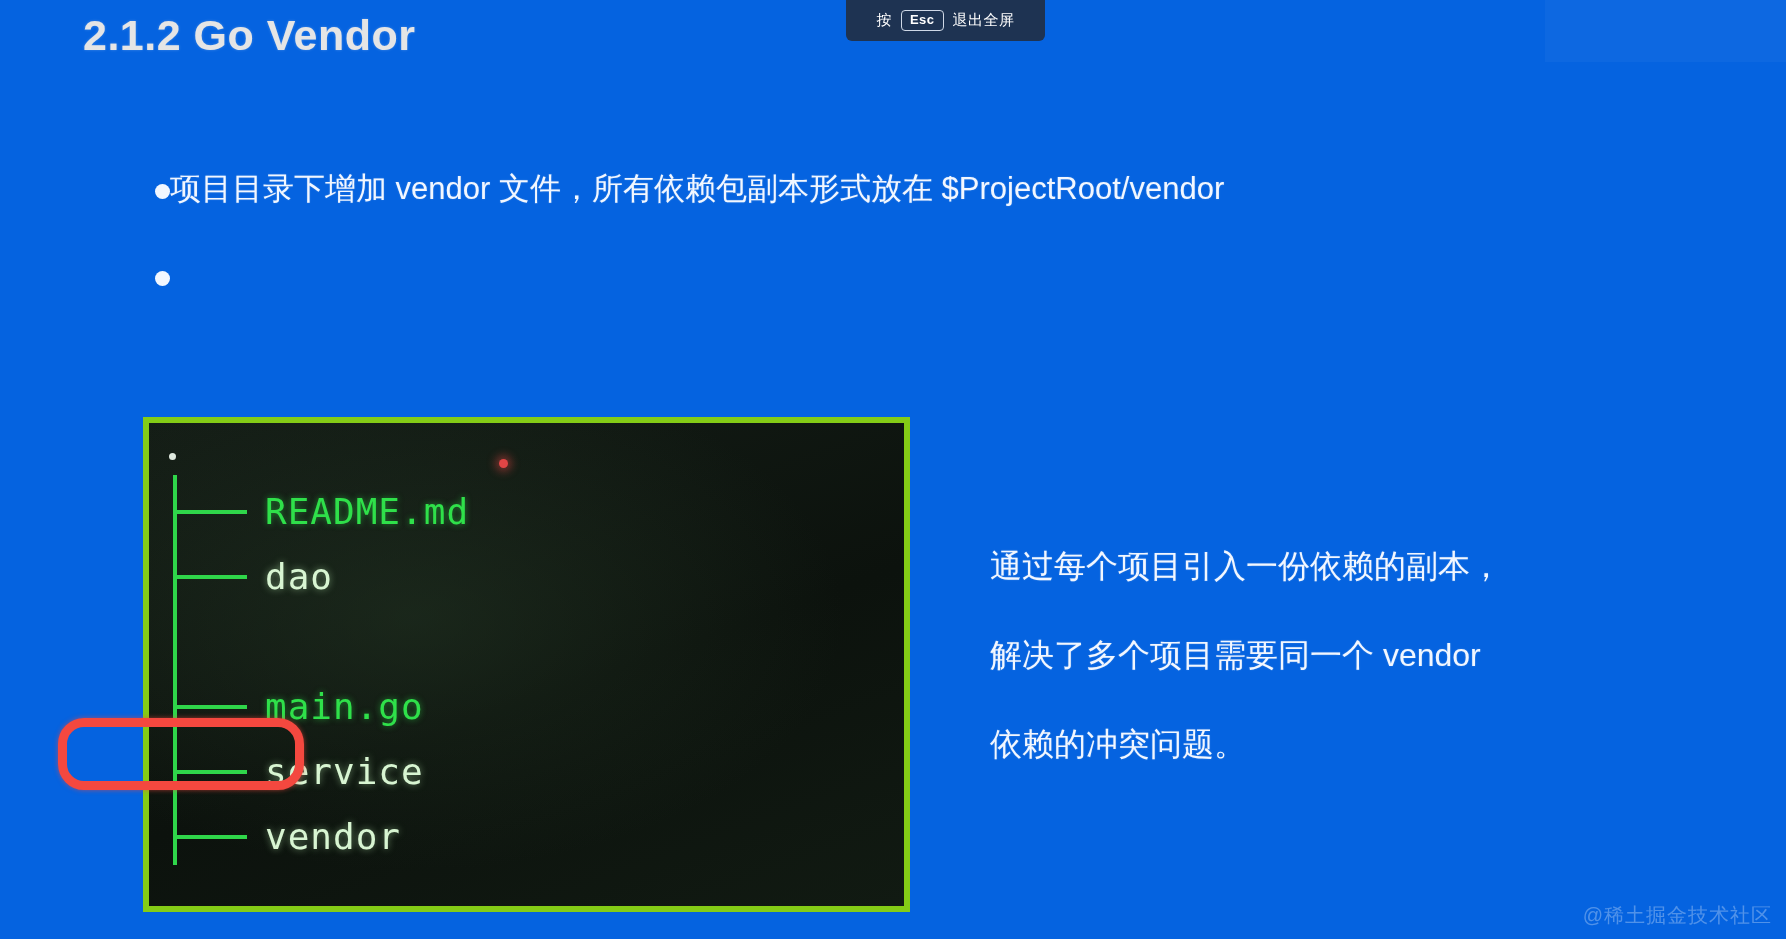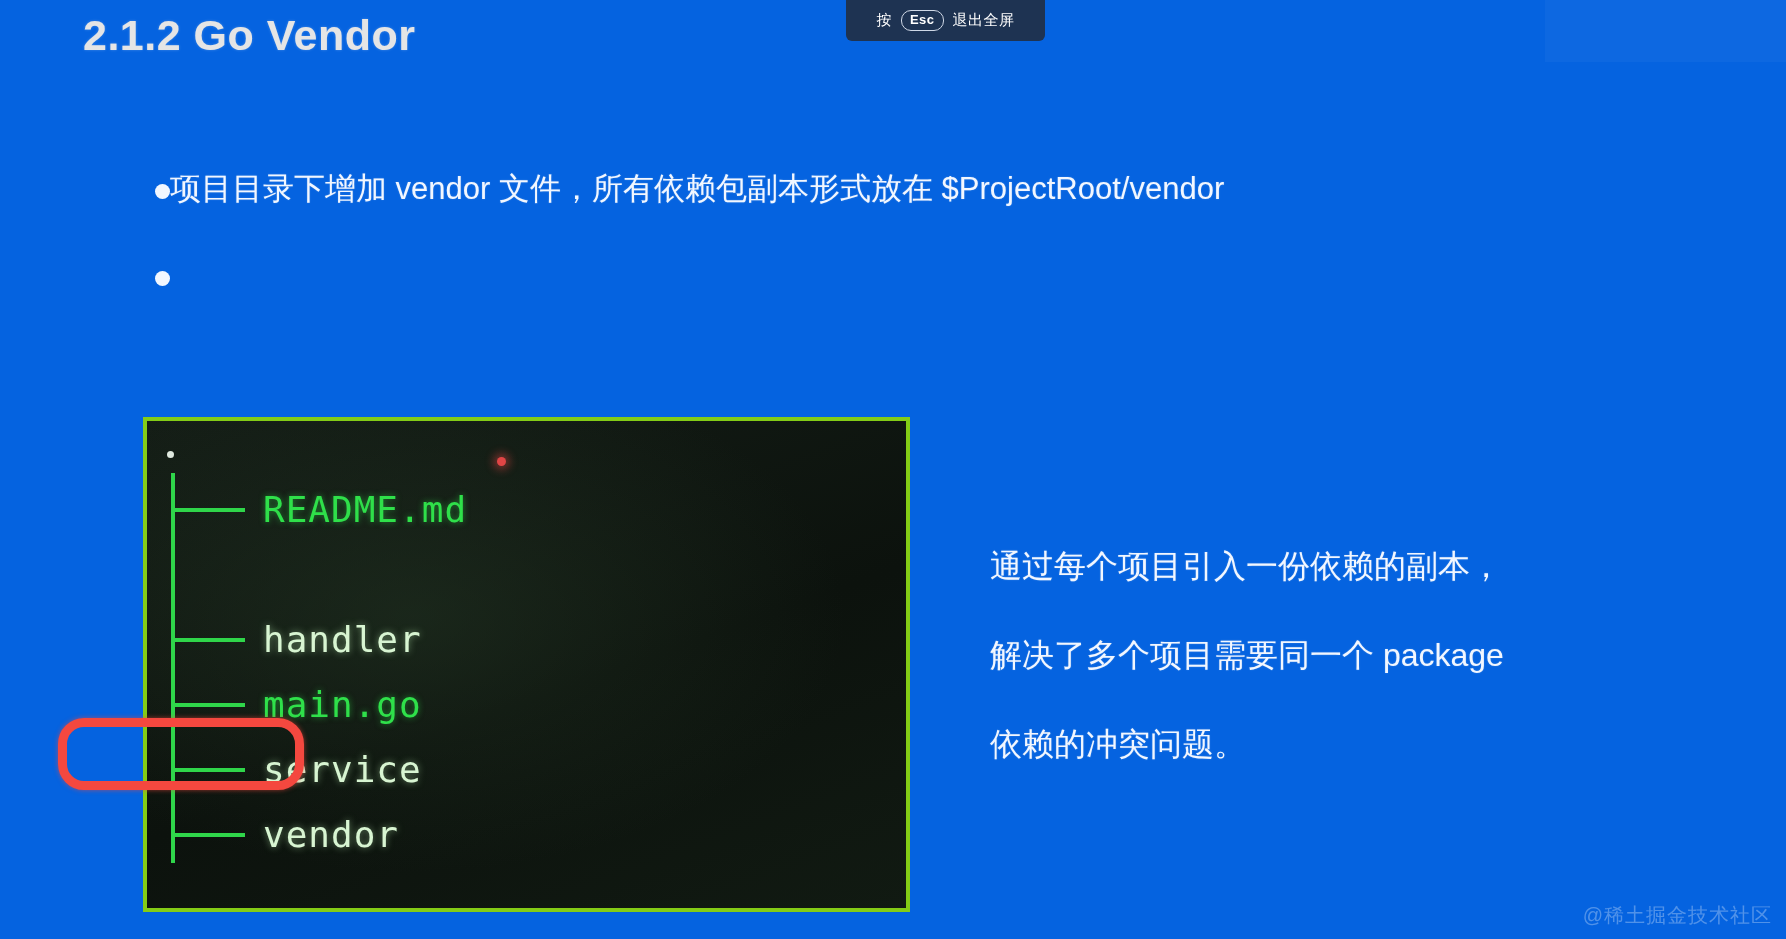--- a/index.html
+++ b/index.html
@@ -22,21 +22,21 @@
     position:absolute; left:846px; top:0; width:199px; height:41px;
     background:#1e3352;
     border-radius:0 0 6px 6px;
     display:flex; align-items:center; justify-content:center; gap:9px;
     color:#ffffff;
     font-size:15px;
     letter-spacing:0.5px;
   }
   #fs-toast .kbd {
     border:1.5px solid #cfd8e6;
-    border-radius:10px;
+    border-radius:4px;
     padding:2px 8px 3px;
     font-size:13px;
     font-weight:bold;
     line-height:1.1;
     color:#ffffff;
   }
 
   
   #slide-title {
     position:absolute; left:83px; top:11px;
@@ -64,21 +64,21 @@
     background:#f2f7ff;
     margin-top:14px;
     flex:0 0 auto;
   }
 
   
   #terminal {
     position:absolute; left:143px; top:417px;
     width:767px; height:495px;
     background:#0e1510;
-    border:4px solid #84cc16;
+    border:6px solid #84cc16;
     overflow:hidden;
   }
   #term-inner { position:absolute; inset:0; }
   #term-noise {
     position:absolute; inset:0;
     background:
       radial-gradient(ellipse at 35% 40%, rgba(40,60,40,0.45) 0%, rgba(10,18,12,0) 62%),
       linear-gradient(160deg,#141d16 0%,#0c120d 55%,#111a12 100%);
     pointer-events:none;
   }
@@ -174,39 +174,39 @@
   <div id="term-inner">
     <div id="term-noise"></div>
     <div id="term-root-dot" title="."></div>
     <div id="term-red-led"></div>
     <div id="tree-trunk"></div>
 
     <div class="tree-row" style="top:58px">
       <span class="tree-branch"></span>
       <span class="tree-label file">README.md</span>
     </div>
-    <div class="tree-row" style="top:188px">
-      <span class="tree-branch"></span>
-      <span class="tree-label dir">handler</span>
+    <div class="tree-row" style="top:123px">
+      <span class="tree-branch"></span>
+      <span class="tree-label dir">dao</span>
     </div>
     <div class="tree-row" style="top:253px">
       <span class="tree-branch"></span>
       <span class="tree-label file">main.go</span>
     </div>
     <div class="tree-row" style="top:318px">
       <span class="tree-branch"></span>
       <span class="tree-label dir">service</span>
     </div>
     <div class="tree-row" style="top:383px">
       <span class="tree-branch"></span>
       <span class="tree-label dir">vendor</span>
     </div>
   </div>
 </div>
 <div id="vendor-highlight"></div>
 
 <div id="annotation">
   <div class="ann-line">通过每个项目引入一份依赖的副本，</div>
-  <div class="ann-line">解决了多个项目需要同一个 package</div>
+  <div class="ann-line">解决了多个项目需要同一个 vendor</div>
   <div class="ann-line">依赖的冲突问题。</div>
 </div>
 
 <div id="watermark">@稀土掘金技术社区</div>
 
 </body></html>

